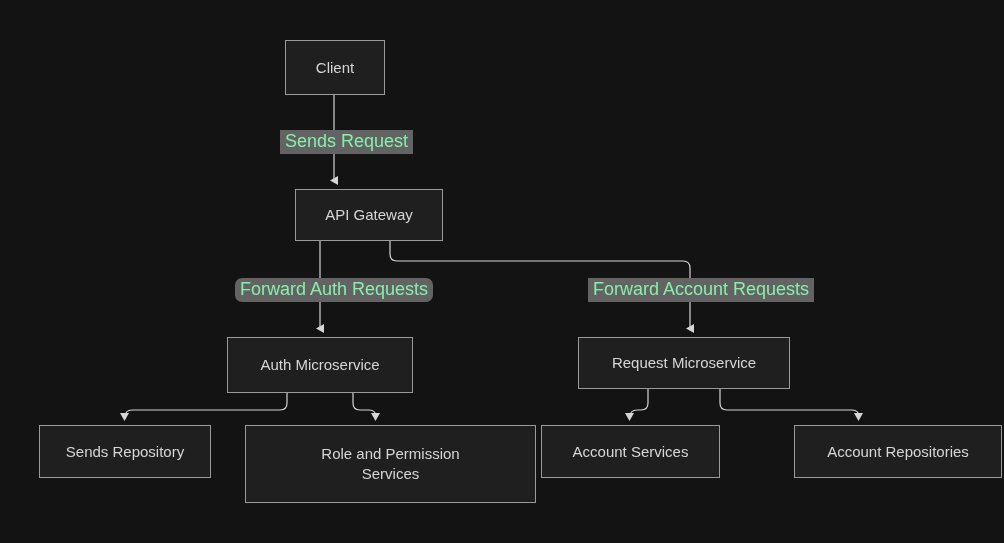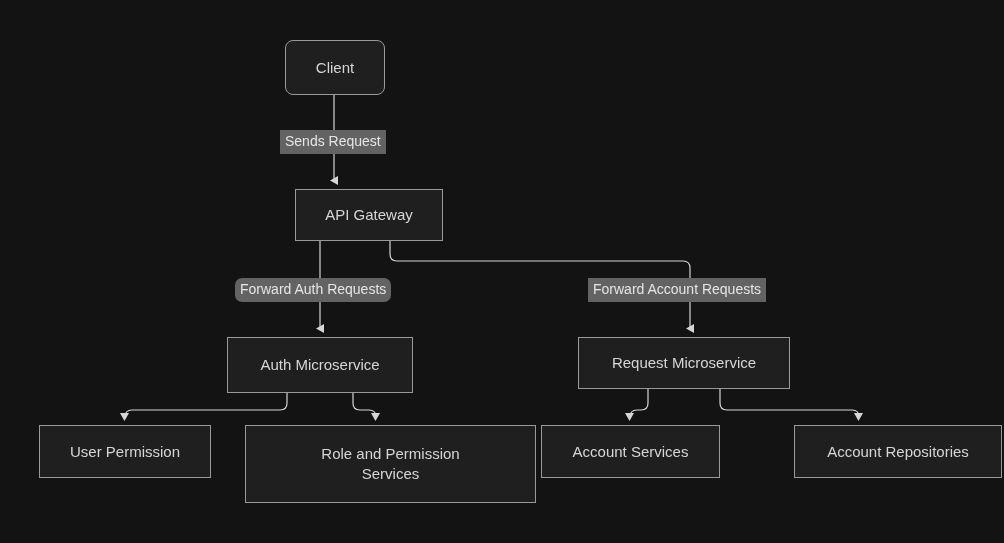--- a/index.html
+++ b/index.html
@@ -39,22 +39,22 @@
     align-items: center;
     justify-content: center;
     text-align: center;
     padding: 4px 10px;
     white-space: pre-line;
   }
   .edge-label {
     position: absolute;
     box-sizing: border-box;
     background: #636363;
-    color: #e5e5e5;
-    font-size: 14px;
+    color: #86efac;
+    font-size: 18px;
     line-height: 19px;
     padding: 2px 5px 3px 5px;
     white-space: nowrap;
     text-align: right;
   }
 </style>
 </head>
 <body>
 
 <div id="diagram-canvas">
@@ -74,38 +74,38 @@
 
     <path d="M287,389 L287,403 Q287,410 280,410 L132,410 Q125,410 125,417 L125,417" fill="none" stroke="#d6d6d6" stroke-width="1.2" marker-end="url(#arrowhead)"></path>
 
     <path d="M353,389 L353,403 Q353,410 360,410 L369,410 Q376,410 376,417 L376,417" fill="none" stroke="#d6d6d6" stroke-width="1.2" marker-end="url(#arrowhead)"></path>
 
     <path d="M648,389 L648,403 Q648,410 641,410 L637,410 Q630,410 630,417 L630,417" fill="none" stroke="#d6d6d6" stroke-width="1.2" marker-end="url(#arrowhead)"></path>
 
     <path d="M720,389 L720,403 Q720,410 727,410 L852,410 Q859,410 859,417 L859,417" fill="none" stroke="#d6d6d6" stroke-width="1.2" marker-end="url(#arrowhead)"></path>
   </svg>
 
-  <div class="node" style="left:285px; top:40px; width:100px; height:55px;border-radius:8px;">
+  <div class="node" style="left:285px; top:40px; width:100px; height:55px;">
     <span>Client</span>
   </div>
 
   <div class="node" style="left:271px; top:189px; width:148px; height:52px;margin-left:24px;">
     <span>API Gateway</span>
   </div>
 
   <div class="node" style="left:227px; top:337px; width:186px; height:56px;">
     <span>Auth Microservice</span>
   </div>
 
   <div class="node" style="left:578px; top:337px; width:212px; height:52px;">
     <span>Request Microservice</span>
   </div>
 
   <div class="node" style="left:39px; top:425px; width:172px; height:53px;">
-    <span>User Permission</span>
+    <span>Sends Repository</span>
   </div>
 
   <div class="node" style="left:245px; top:425px; width:291px; height:78px;">
     <span>Role and Permission
 Services</span>
   </div>
 
   <div class="node" style="left:541px; top:425px; width:179px; height:53px;">
     <span>Account Services</span>
   </div>

